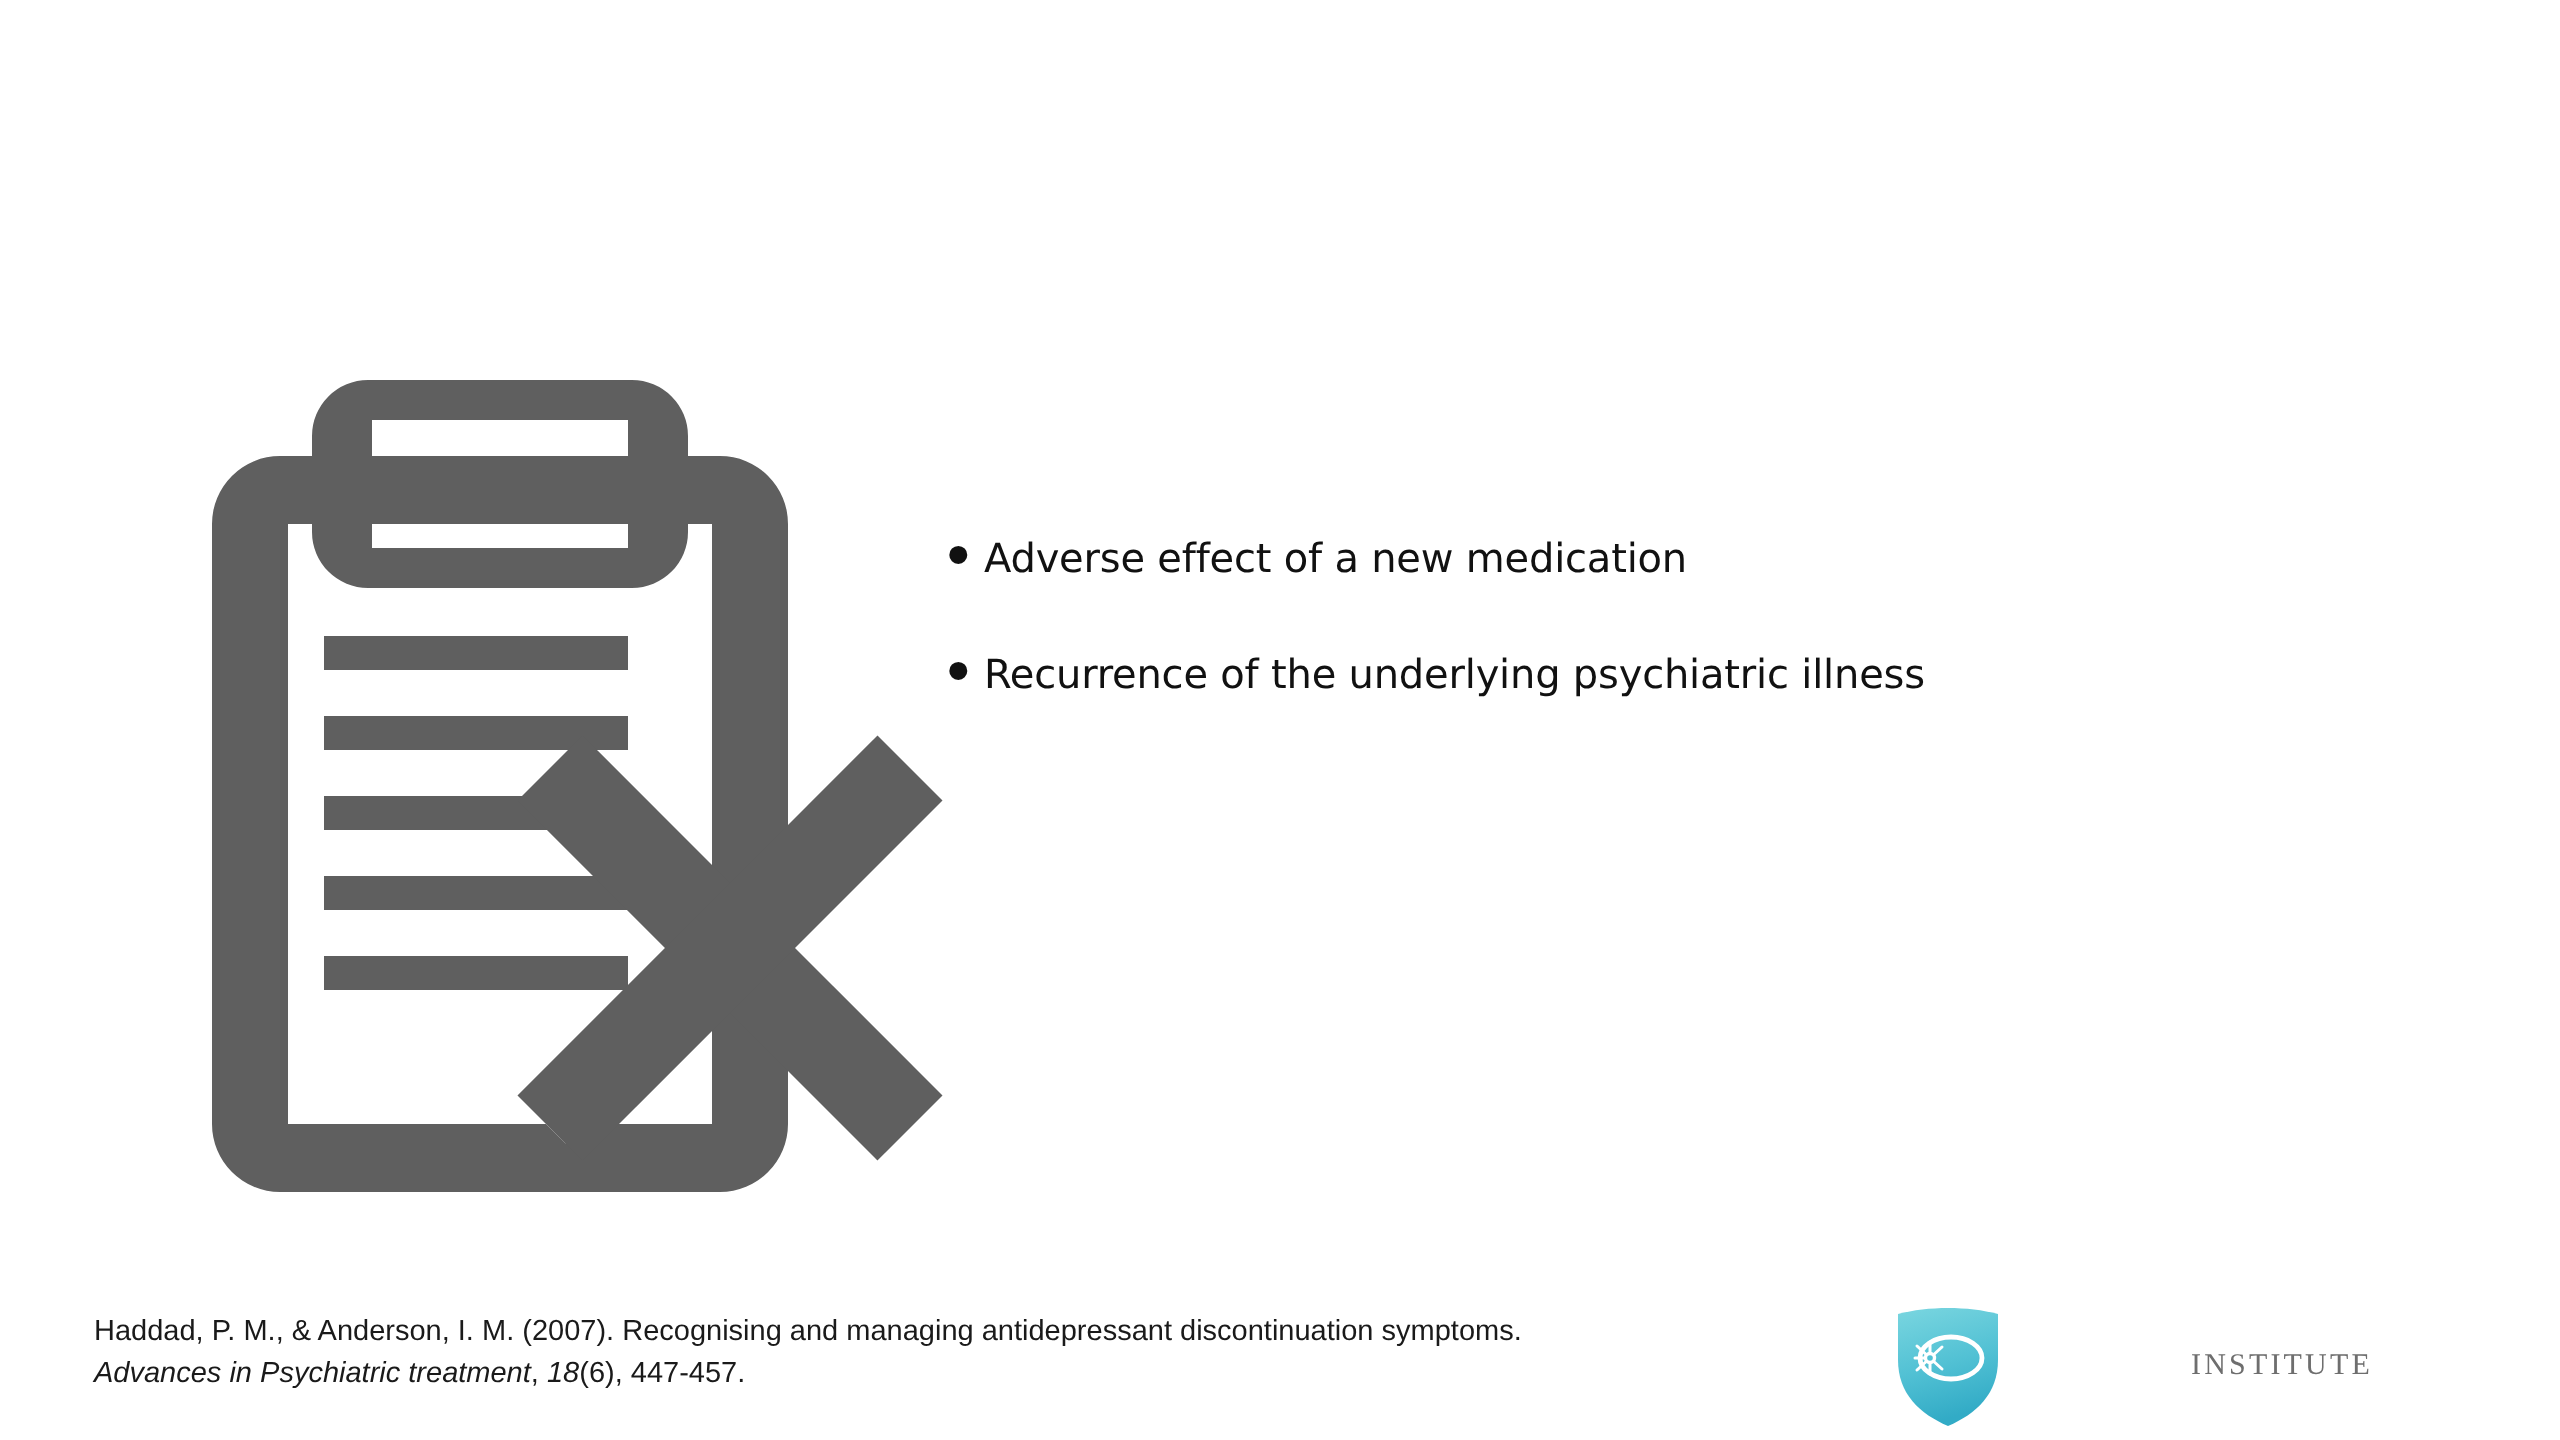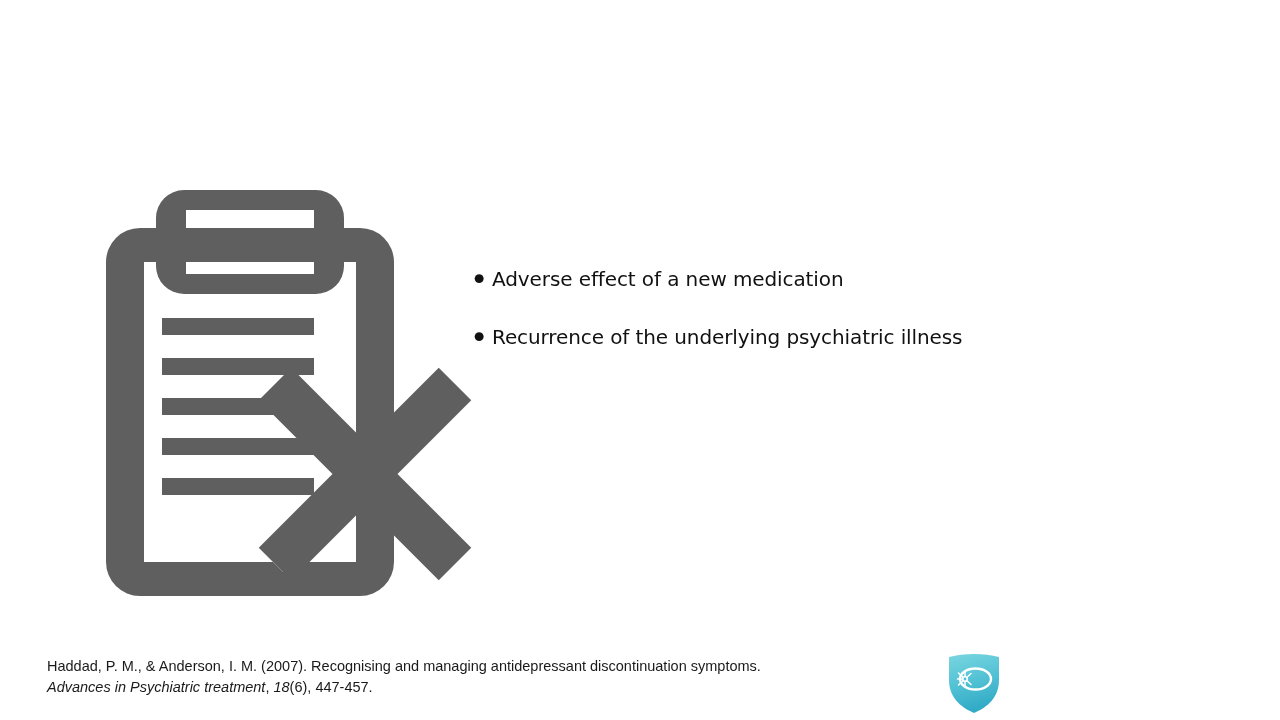--- a/index.html
+++ b/index.html
@@ -213,16 +213,17 @@
           <line x1="19" y1="27" x2="19" y2="19"></line>
           <line x1="19" y1="27" x2="19" y2="35"></line>
           <line x1="19" y1="27" x2="25" y2="21.5"></line>
           <line x1="19" y1="27" x2="25" y2="32.5"></line>
         </g>
         <circle cx="19" cy="27" r="3.1" fill="#ffffff"></circle>
         <circle cx="19" cy="27" r="1.4" fill="#52c1d4"></circle>
       </svg>
     </div>
     <div id="logo-wordmark">
+      <div id="logo-name-secondary">INSTITUTE</div>
     </div>
   </div>
 
 </div>
 
 </body></html>

